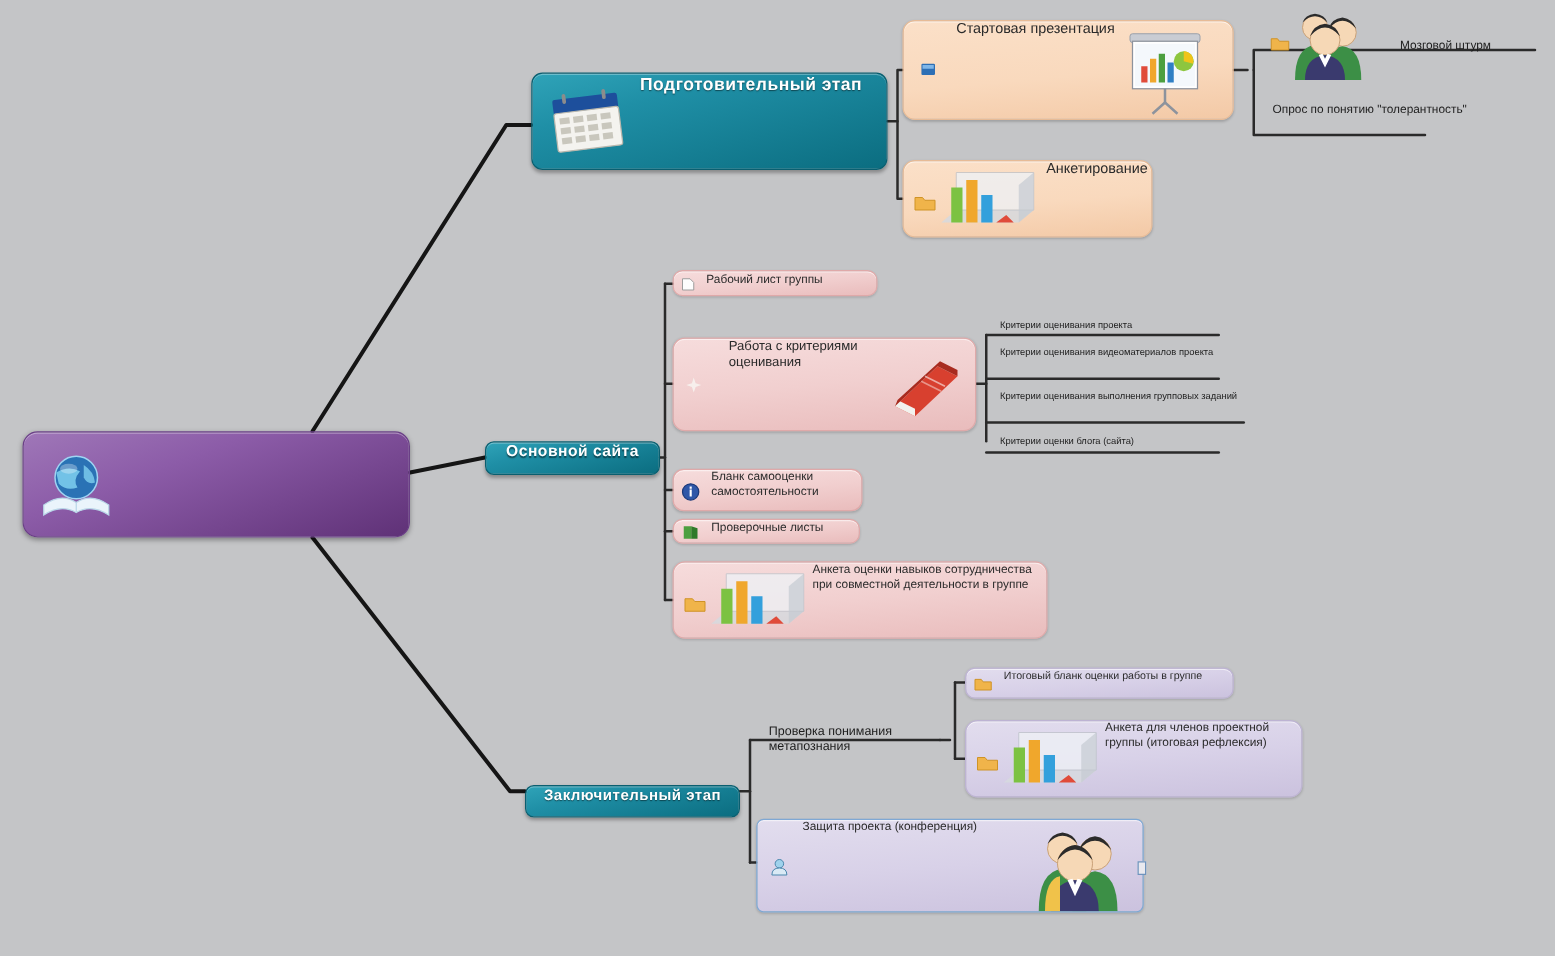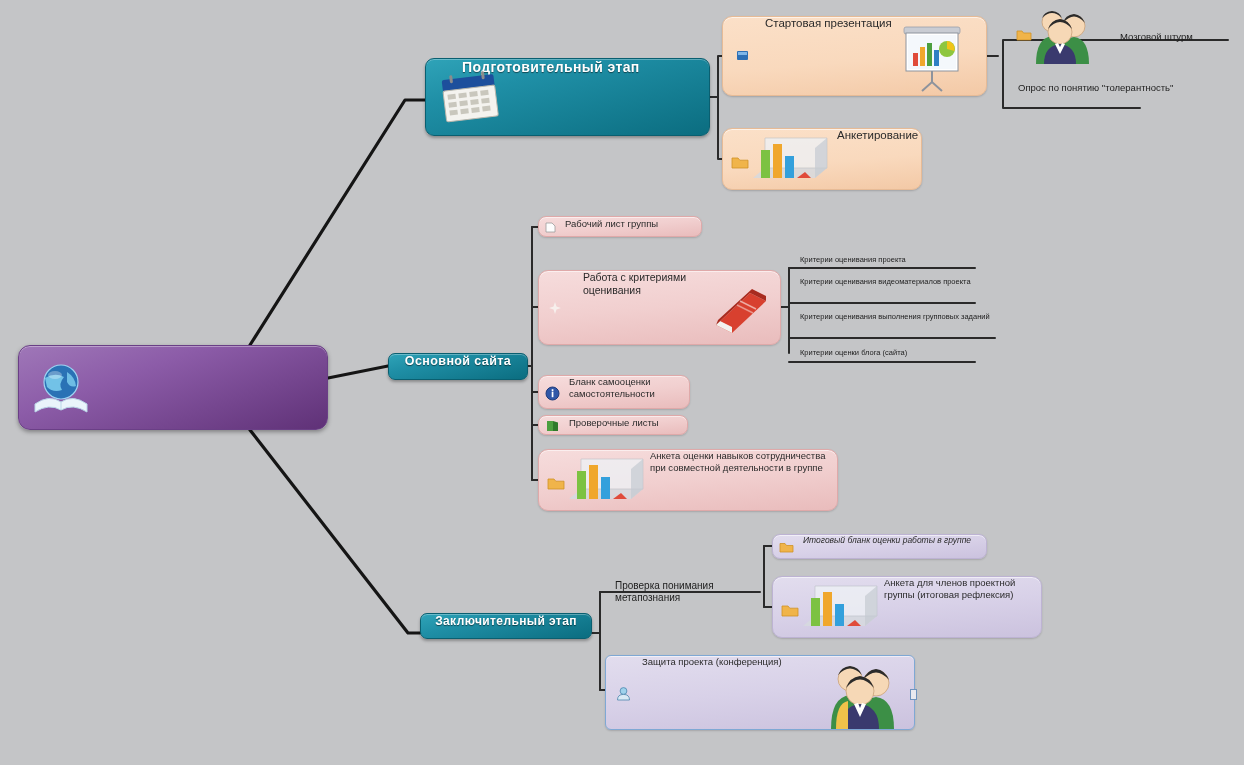--- a/index.html
+++ b/index.html
@@ -34,25 +34,25 @@
   
   .stage{
     background:linear-gradient(165deg,#2fa3b8 0%,#1f8fa6 30%,#0b6d80 100%);
     border:1px solid #0a5f70;border-radius:9px;
     box-shadow:0 2px 3px rgba(0,0,0,.3), inset 0 1px 0 rgba(255,255,255,.3);
   }
   .stage .txt{
     color:#ffffff;font-weight:bold;letter-spacing:.4px;
     text-shadow:0 1px 1px rgba(0,0,0,.5);
   }
-  #stage-prep{left:425px;top:58px;width:285px;height:78px;padding-left:36px;}
+  #stage-prep{left:425px;top:58px;width:285px;height:78px;padding-left:86px;}
   #stage-prep .txt{font-size:14px;}
   #stage-main{left:388px;top:353px;width:140px;height:27px;border-radius:7px;justify-content:center;}
   #stage-main .txt{font-size:12.5px;}
-  #stage-final{left:420px;top:613px;width:172px;height:26px;border-radius:7px;justify-content:center;}
+  #stage-final{left:420px;top:628px;width:172px;height:26px;border-radius:7px;justify-content:center;}
   #stage-final .txt{font-size:12px;}
 
   
   .peach{
     background:linear-gradient(175deg,#fbe0c8 0%,#f9d9bd 55%,#f3c9a6 100%);
     border:1px solid #e7bb96;border-radius:10px;
     box-shadow:0 1px 2px rgba(0,0,0,.18), inset 0 1px 0 rgba(255,255,255,.6);
   }
   .peach .txt{color:#2a2a2a;font-size:11.5px;}
   #n-start{left:722px;top:16px;width:265px;height:80px;padding-left:34px;}
@@ -75,21 +75,21 @@
   #n-skills{left:538px;top:449px;width:300px;height:62px;padding-left:105px;}
   #n-skills .txt{font-size:9.5px;line-height:12px;}
 
   
   .lav{
     background:linear-gradient(175deg,#e2ddee 0%,#d8d1e8 50%,#cbc2de 100%);
     border:1px solid #bdb3d3;border-radius:10px;
     box-shadow:0 1px 2px rgba(0,0,0,.16), inset 0 1px 0 rgba(255,255,255,.55);
   }
   .lav .txt{color:#2a2a2a;font-size:9.5px;line-height:11.5px;}
-  #n-finalform{left:772px;top:534px;width:215px;height:25px;border-radius:8px;padding-left:26px;font-style:italic;}
+  #n-finalform{left:772px;top:534px;width:215px;height:25px;border-radius:8px;padding-left:26px;}
   #n-finalform .txt{font-size:8.5px;line-height:10px;}
   #n-reflection{left:772px;top:576px;width:270px;height:62px;padding-left:105px;}
   #n-defense{left:605px;top:655px;width:310px;height:75px;padding-left:30px;
     border:1px solid #7fa8d4;border-radius:6px;}
 
   
   .handle{position:absolute;width:5px;height:9px;background:#e9e9ef;border:1px solid #6f93bd;z-index:6;}
 
   
   .plain{position:absolute;color:#1d1d1d;}

